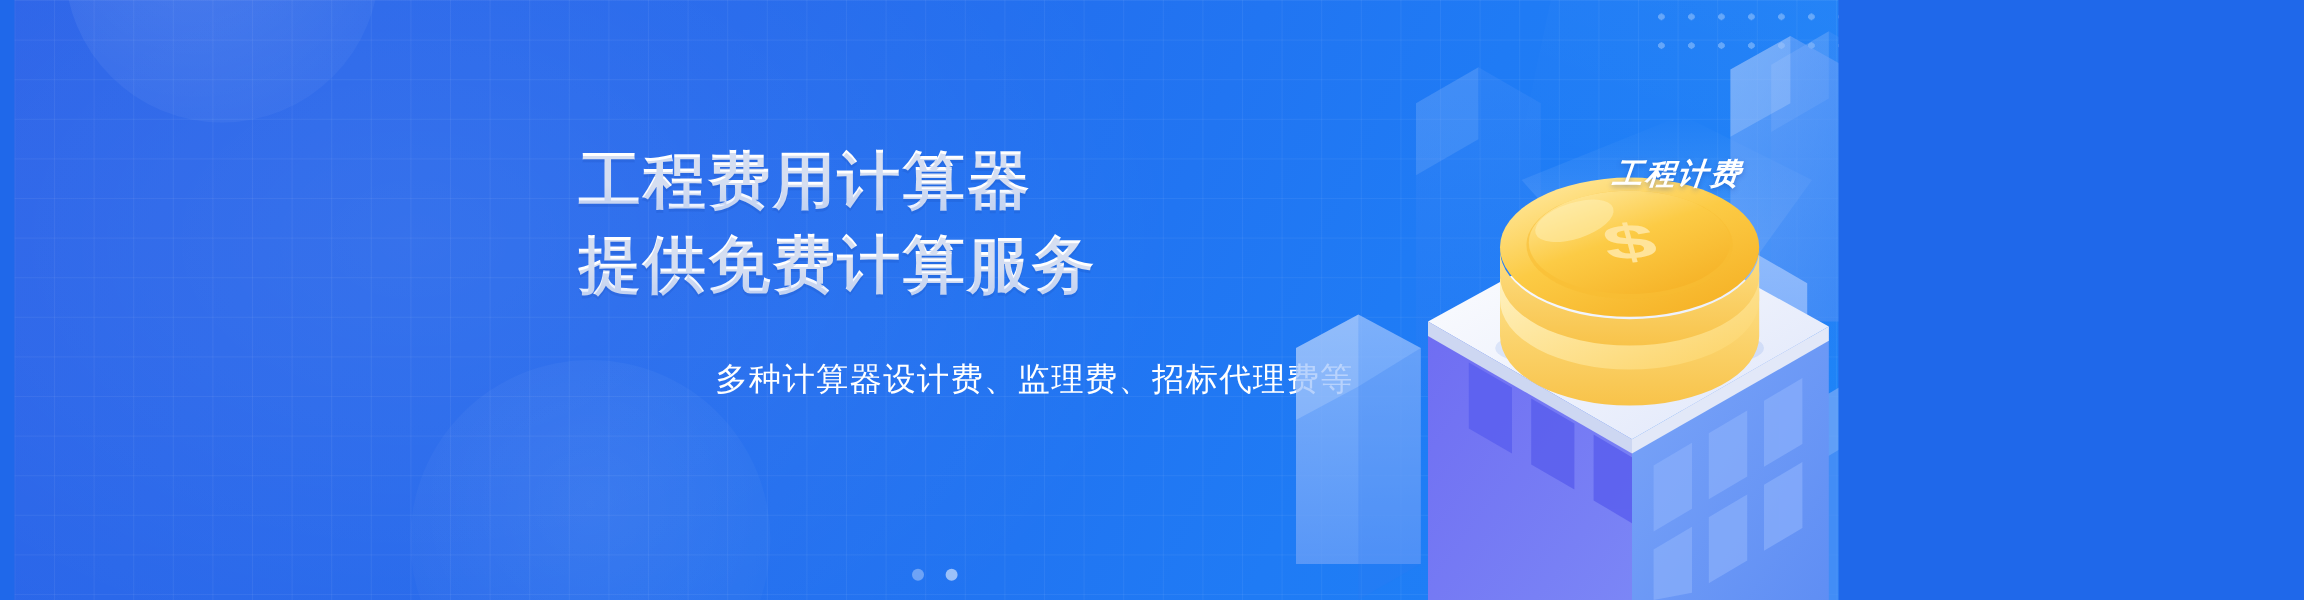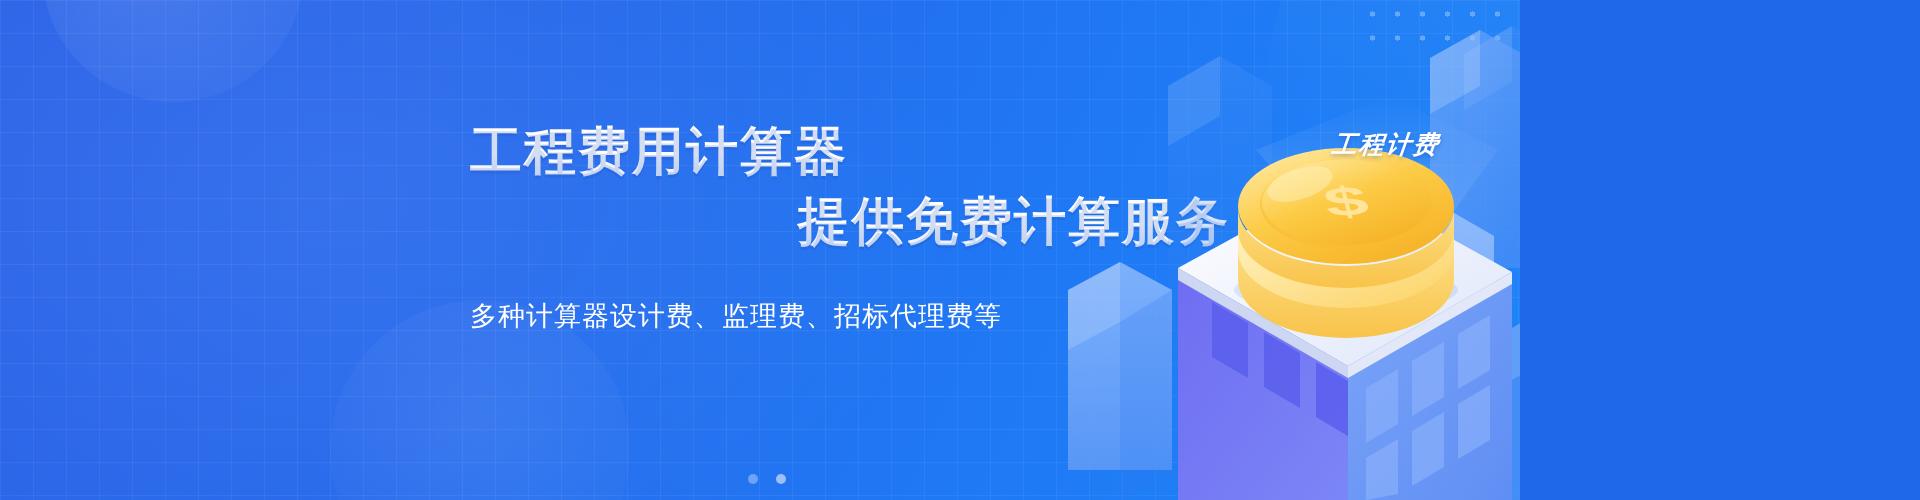--- a/index.html
+++ b/index.html
@@ -7,20 +7,21 @@
     padding: 0;
     background: #1f68ea;
   }
   .banner {
     position: relative;
     width: 1520px;
     height: 500px;
     overflow: hidden;
     font-family: "Liberation Sans", "DejaVu Sans", sans-serif;
     background: linear-gradient(115deg, #2b63e8 0%, #2569ec 35%, #1f7bf5 72%, #1e85f8 100%);
+    margin-left: 12px;
   }
 
   
   .bg-grid {
     position: absolute;
     inset: 0;
     background-image:
       linear-gradient(to right, rgba(255,255,255,0.055) 1px, transparent 1px),
       linear-gradient(to bottom, rgba(255,255,255,0.055) 1px, transparent 1px);
     background-size: 33px 33px;
@@ -95,23 +96,24 @@
     font-weight: 700;
     letter-spacing: 2px;
     color: #ffffff;
     background: linear-gradient(180deg, #ffffff 0%, #ffffff 55%, #dfeaff 100%);
     -webkit-background-clip: text;
     background-clip: text;
     -webkit-text-fill-color: transparent;
     text-shadow: 0 3px 0 rgba(20,70,180,0.18);
     white-space: nowrap;
   }
-  .title-line.second { margin-top: 4px; text-align: right; }
+  .title-line.second { margin-top: 4px; }
   .subtitle {
     margin-top: 40px;
+    text-align: center;
   }
   .subtitle-line {
     font-size: 27px;
     line-height: 44px;
     font-weight: 400;
     color: #ffffff;
     letter-spacing: 1px;
     white-space: nowrap;
   }
 

